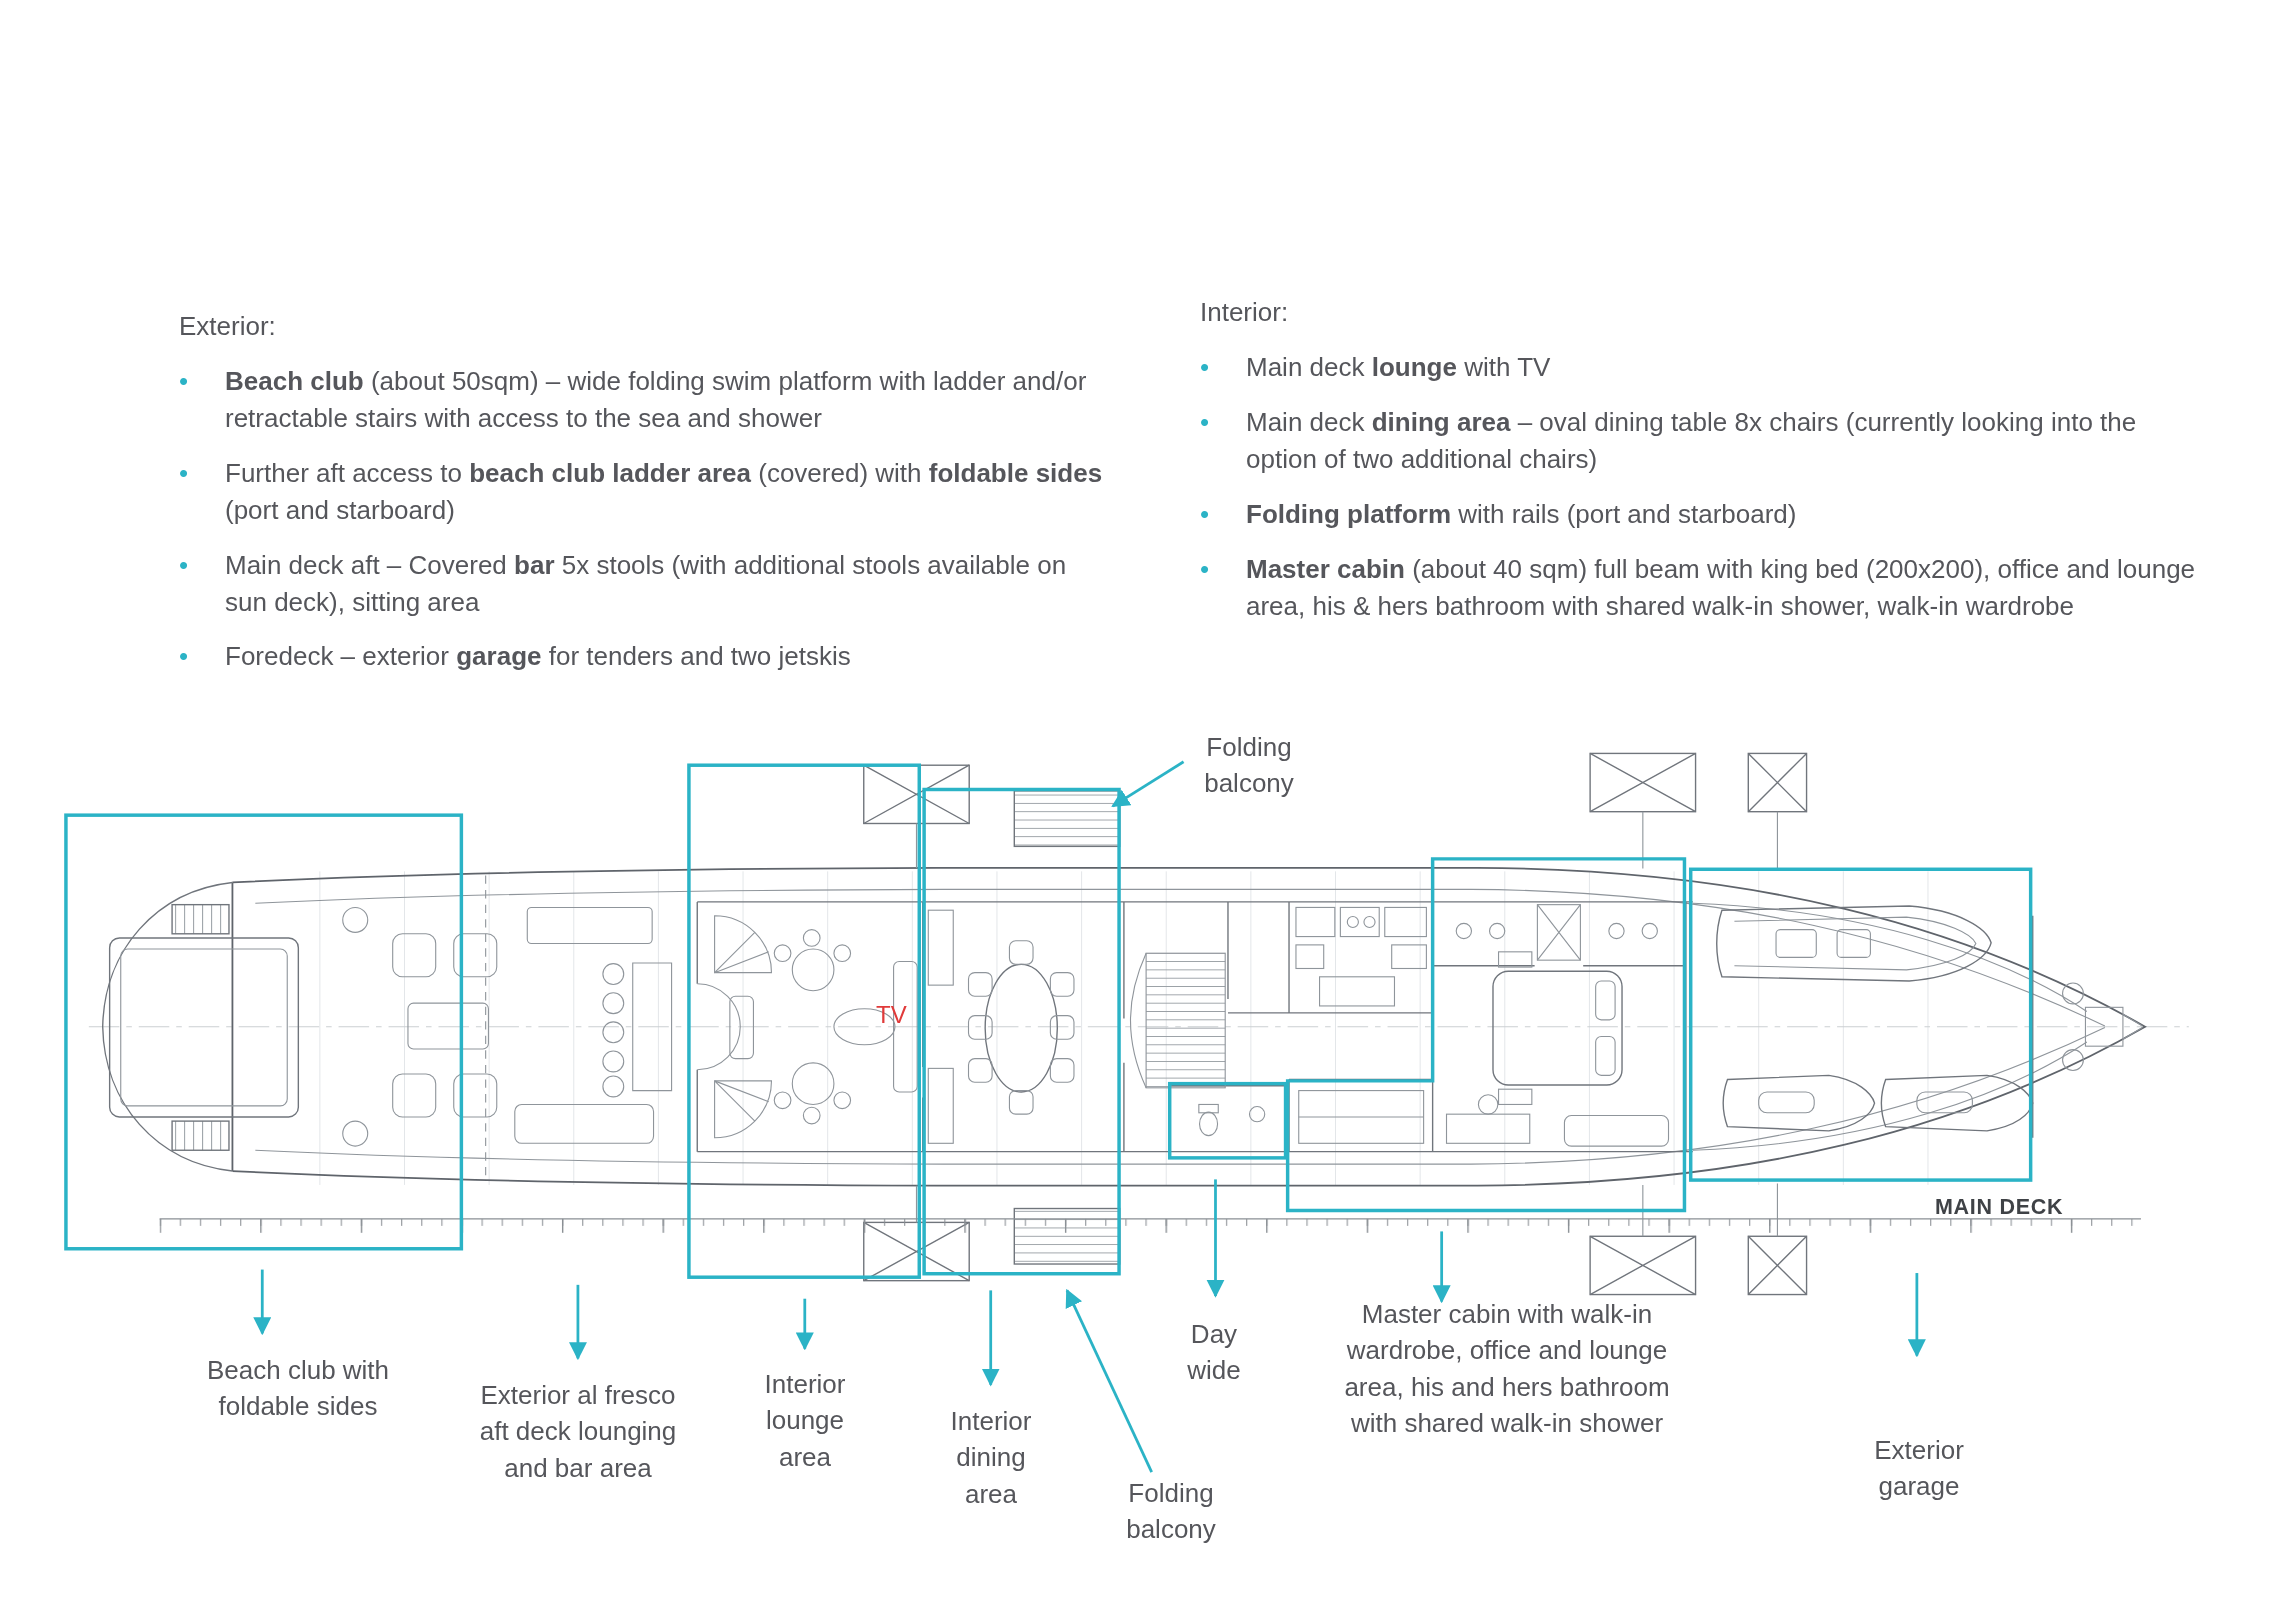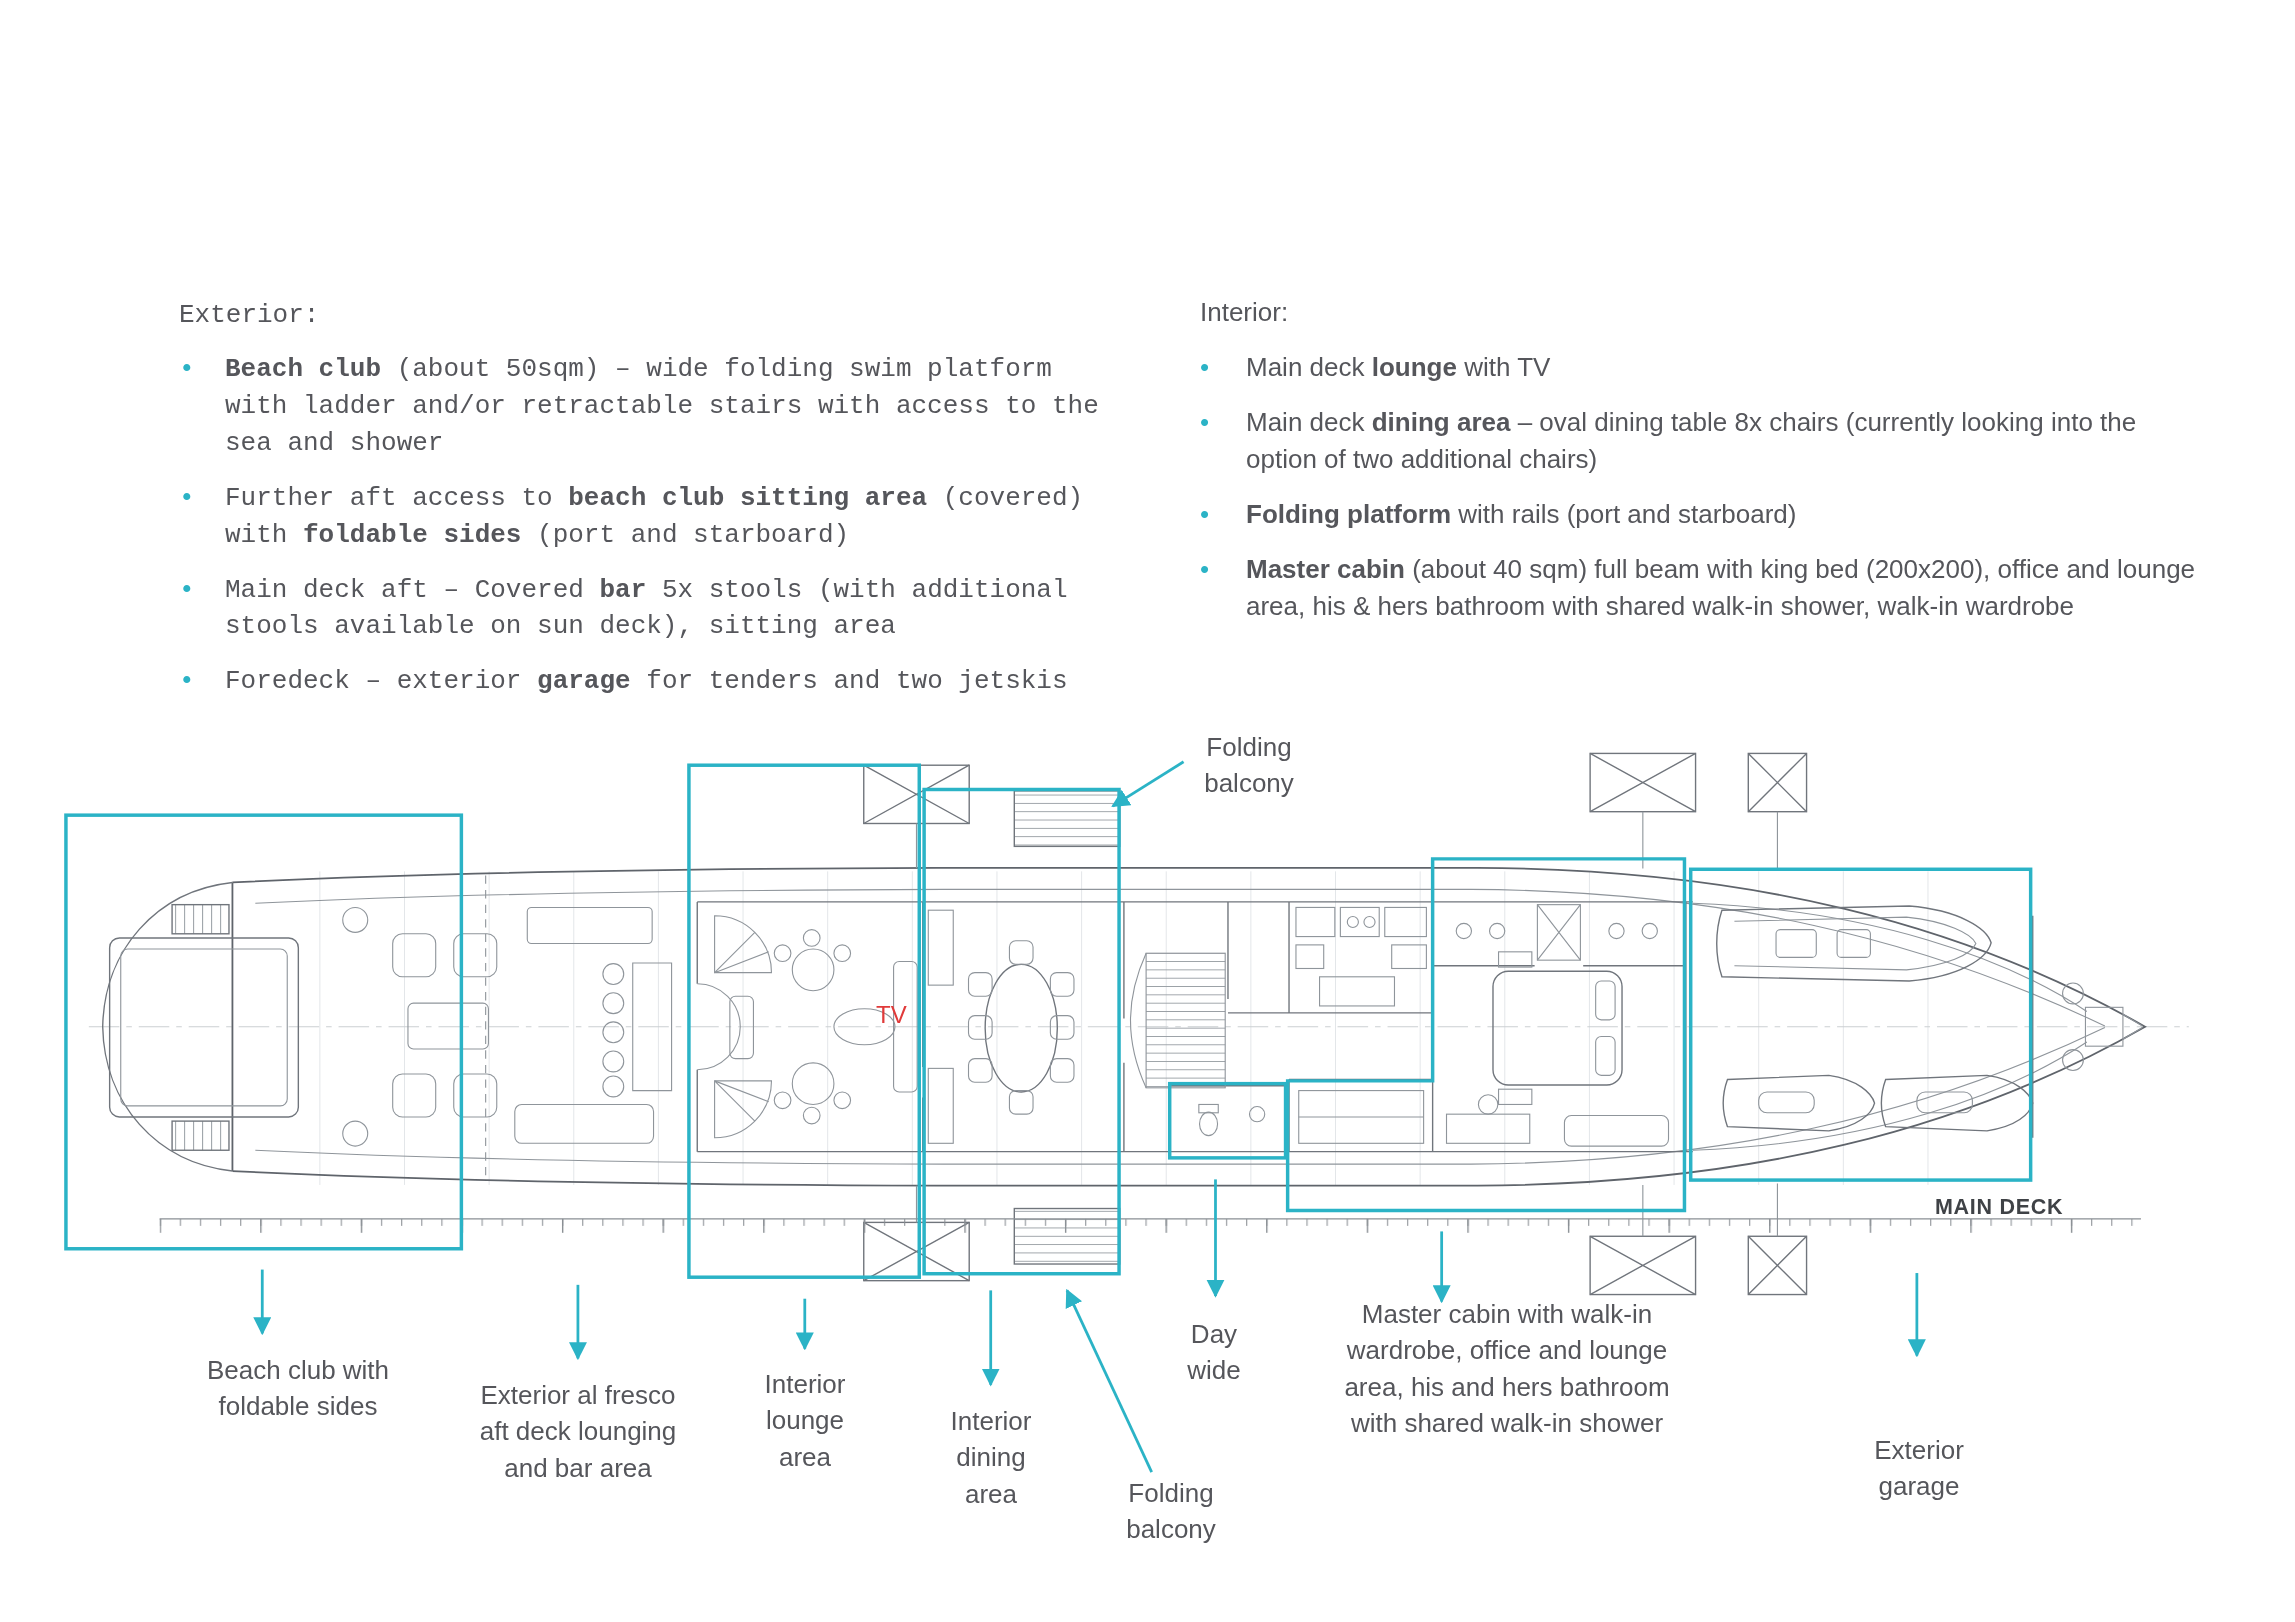--- a/index.html
+++ b/index.html
@@ -6,21 +6,21 @@
   html, body { margin: 0; padding: 0; }
   body {
     width: 2295px; height: 1622px;
     position: relative;
     background: #ffffff;
     font-family: "Liberation Sans", sans-serif;
     color: var(--color-text, #55565b);
     overflow: hidden;
   }
   .info-col { position: absolute; }
-  #exterior-col { left: 179px; top: 300px; width: 930px; font-family: Liberation Mono, monospace; }
+  #exterior-col { left: 179px; top: 311px; width: 930px; }
   #interior-col { left: 1200px; top: 297px; width: 1010px; }
   .col-heading { font-size: 26px; font-weight: 400; margin: 0 0 21px 0; }
   .bullet-list { list-style: none; margin: 0; padding: 0; }
   .bullet-list li { display: flex; font-size: 26px; line-height: 1.42; margin-bottom: 18px; }
   .bullet-list .dot { color: var(--color-accent, #2bb3c6); width: 46px; flex: 0 0 46px; }
   .bullet-list .content { flex: 1; }
   .bullet-list .bold { font-weight: 700; }
 
   #plan-svg { position: absolute; left: 0; top: 0; }
 
@@ -67,21 +67,21 @@
 
 <div class="info-col" id="exterior-col">
   <h2 class="col-heading">Exterior:</h2>
   <ul class="bullet-list">
       <li>
         <span class="dot">•</span>
         <span class="content"><span class="bold">Beach club</span><span> (about 50sqm) – wide folding swim platform with ladder and/or retractable stairs with access to the sea and shower</span></span>
       </li>
       <li>
         <span class="dot">•</span>
-        <span class="content"><span>Further aft access to </span><span class="bold">beach club sitting area</span><span> (covered) with </span><span class="bold">foldable sides</span><span> (port and starboard)</span></span>
+        <span class="content"><span>Further aft access to </span><span class="bold">beach club ladder area</span><span> (covered) with </span><span class="bold">foldable sides</span><span> (port and starboard)</span></span>
       </li>
       <li>
         <span class="dot">•</span>
         <span class="content"><span>Main deck aft – Covered </span><span class="bold">bar</span><span> 5x stools (with additional stools available on sun deck), sitting area</span></span>
       </li>
       <li>
         <span class="dot">•</span>
         <span class="content"><span>Foredeck – exterior </span><span class="bold">garage</span><span> for tenders and two jetskis</span></span>
       </li>
     </ul>

